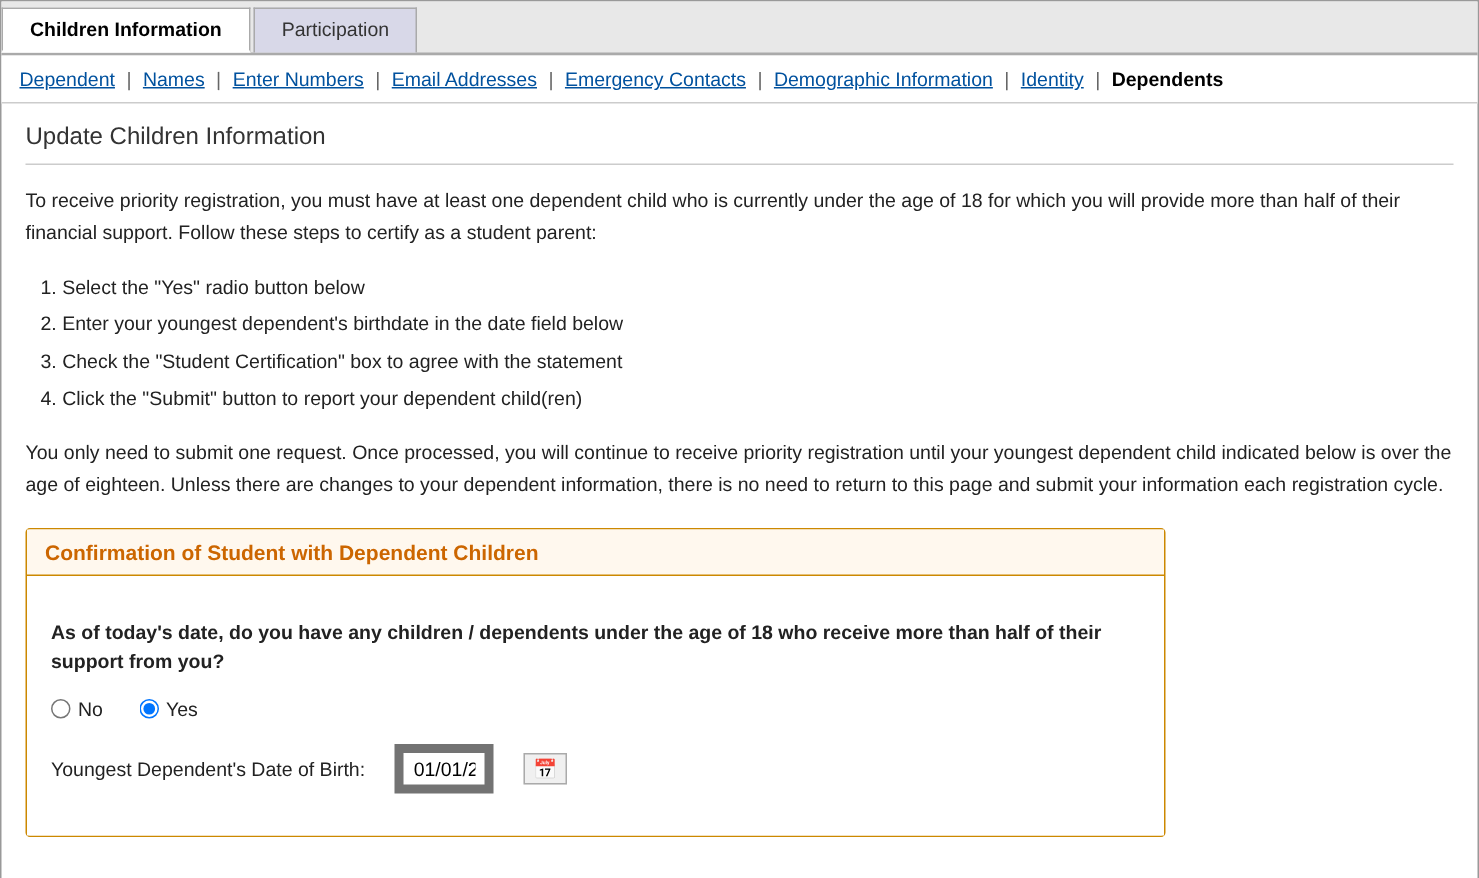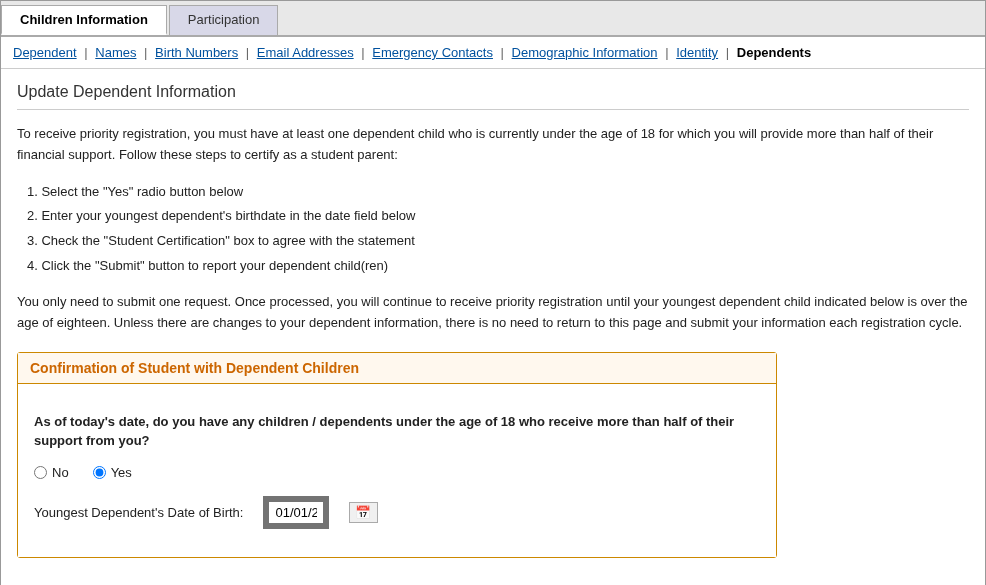--- a/index.html
+++ b/index.html
@@ -167,35 +167,35 @@
   <div class="tab-bar">
     <div class="tab active">Children Information</div>
     <div class="tab">Participation</div>
   </div>
 
   <div class="nav-links">
     <a>Dependent</a>
     <span class="separator">|</span>
     <a>Names</a>
     <span class="separator">|</span>
-    <a>Birth Numbers</a>
+    <a>Enter Numbers</a>
     <span class="separator">|</span>
     <a>Email Addresses</a>
     <span class="separator">|</span>
     <a>Emergency Contacts</a>
     <span class="separator">|</span>
     <a>Demographic Information</a>
     <span class="separator">|</span>
     <a>Identity</a>
     <span class="separator">|</span>
     <span class="active-link">Dependents</span>
   </div>
 
   <div class="content">
-    <h2 class="page-title">Update Dependent Information</h2>
+    <h2 class="page-title">Update Children Information</h2>
     <hr class="divider">
 
     <p class="description">To receive priority registration, you must have at least one dependent child who is currently under the age of 18 for which you will provide more than half of their financial support. Follow these steps to certify as a student parent:</p>
 
     <div class="steps">
       <div>1. Select the "Yes" radio button below</div>
       <div>2. Enter your youngest dependent's birthdate in the date field below</div>
       <div>3. Check the "Student Certification" box to agree with the statement</div>
       <div>4. Click the "Submit" button to report your dependent child(ren)</div>
     </div>

